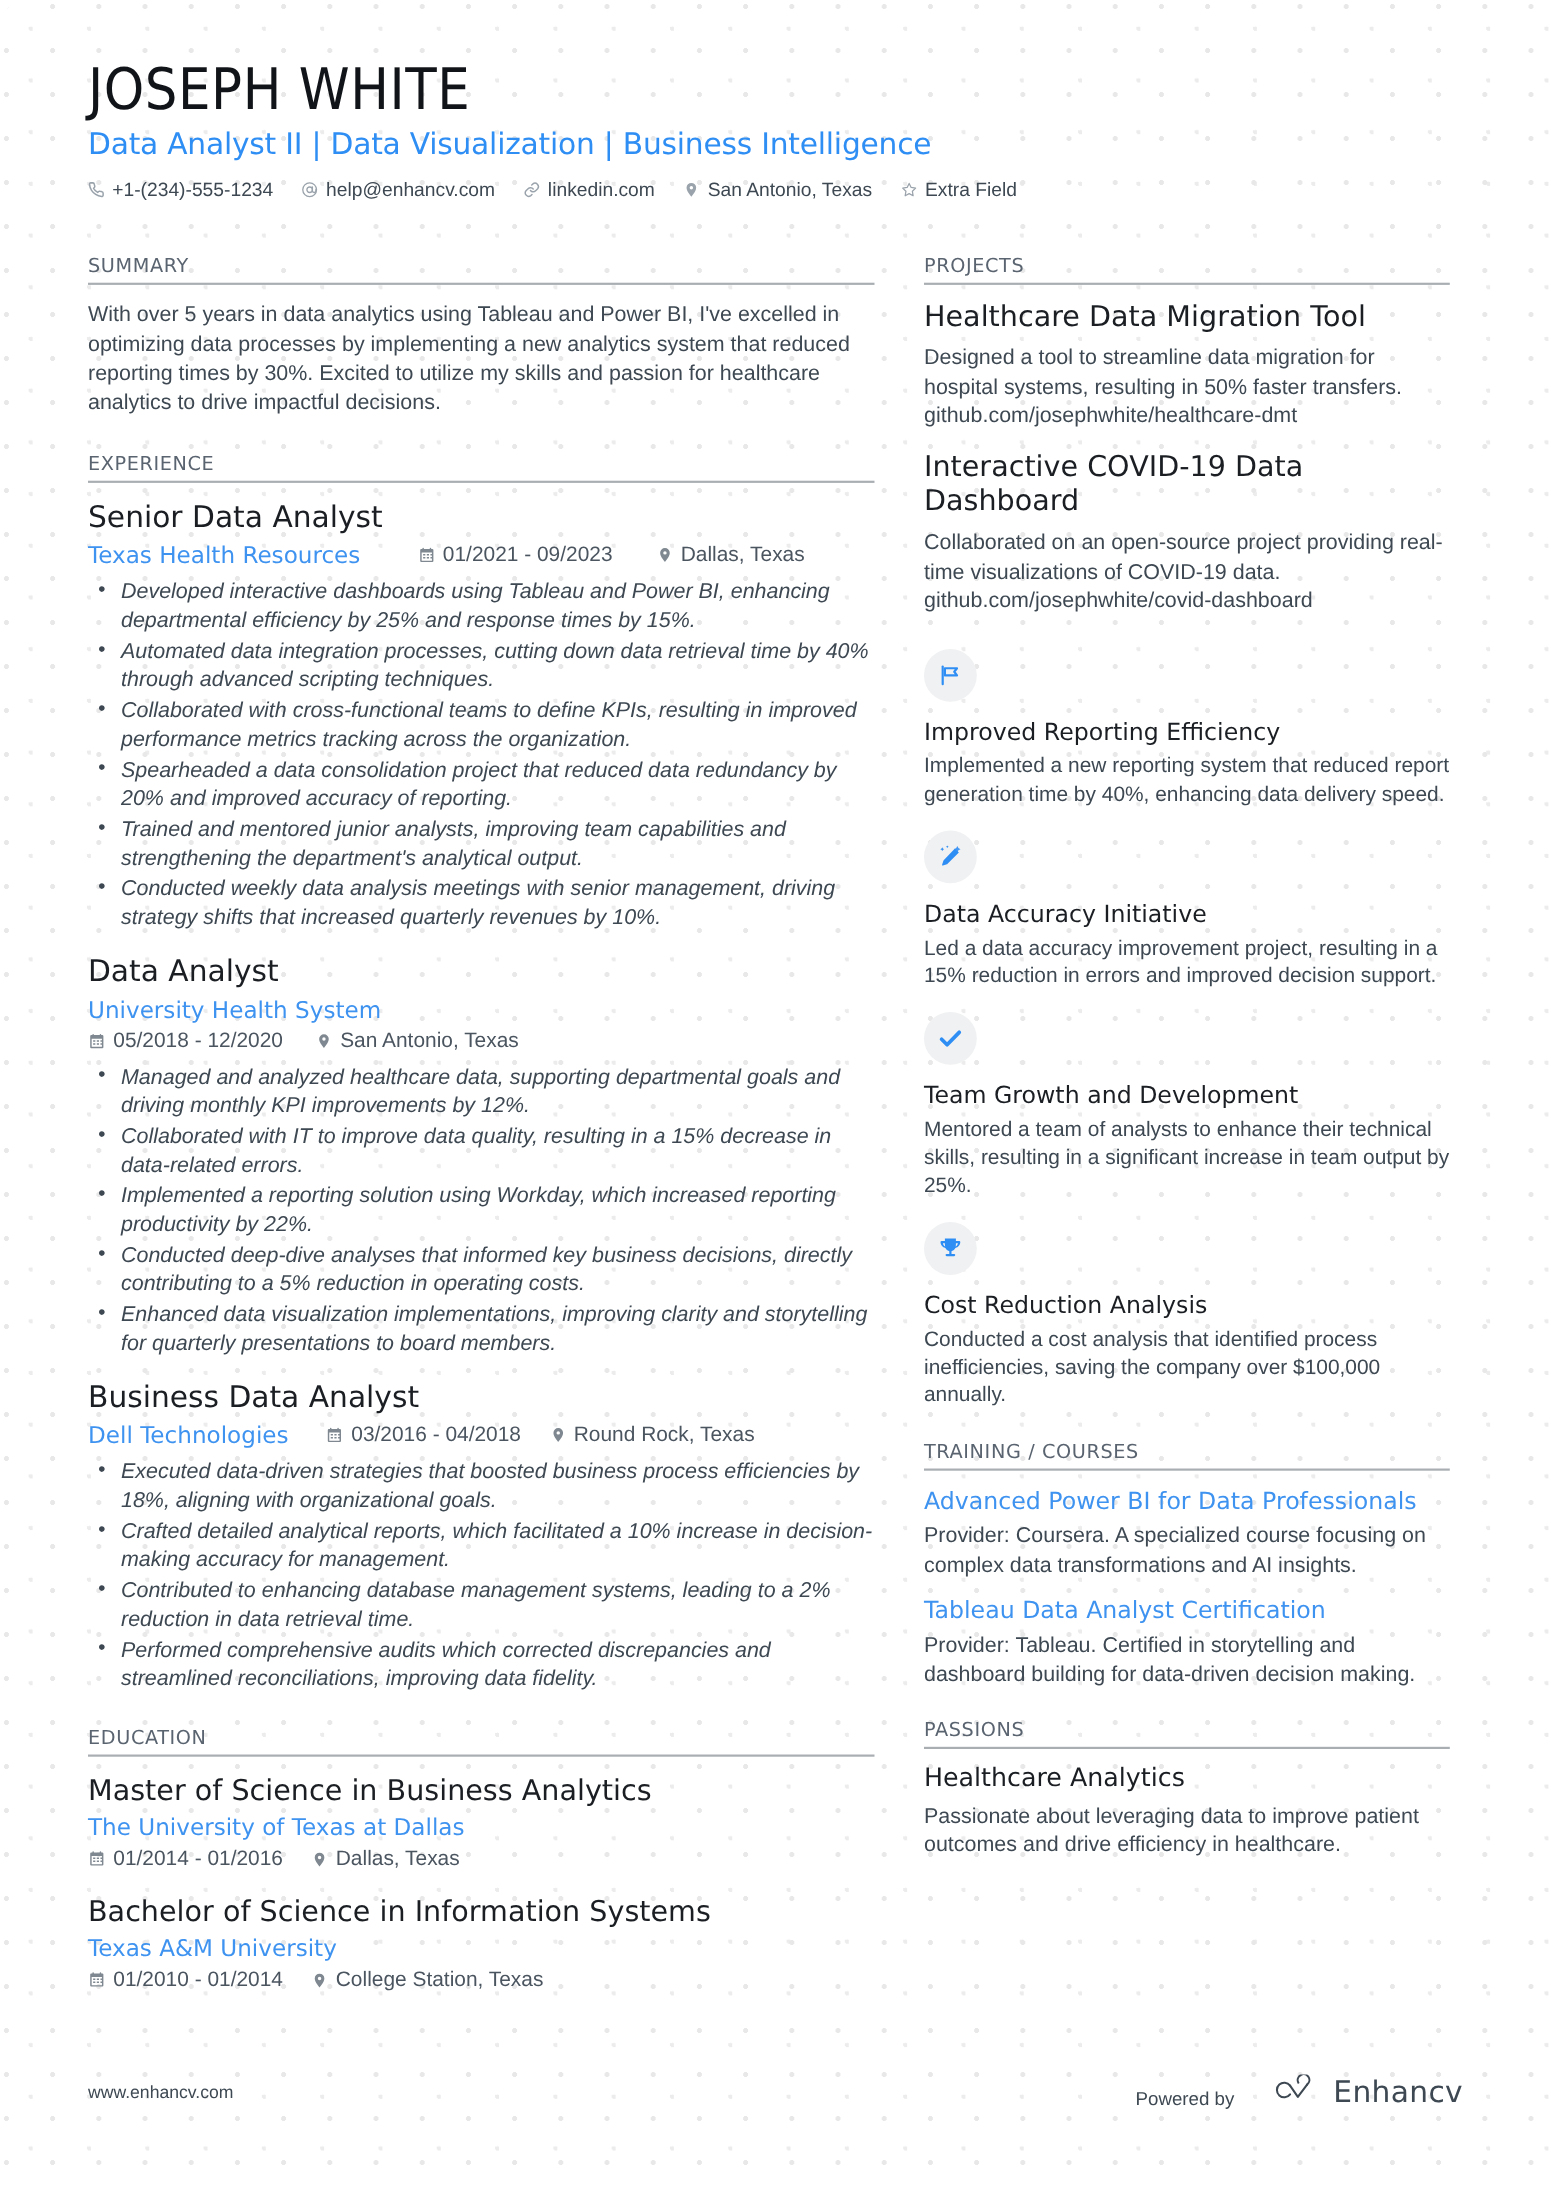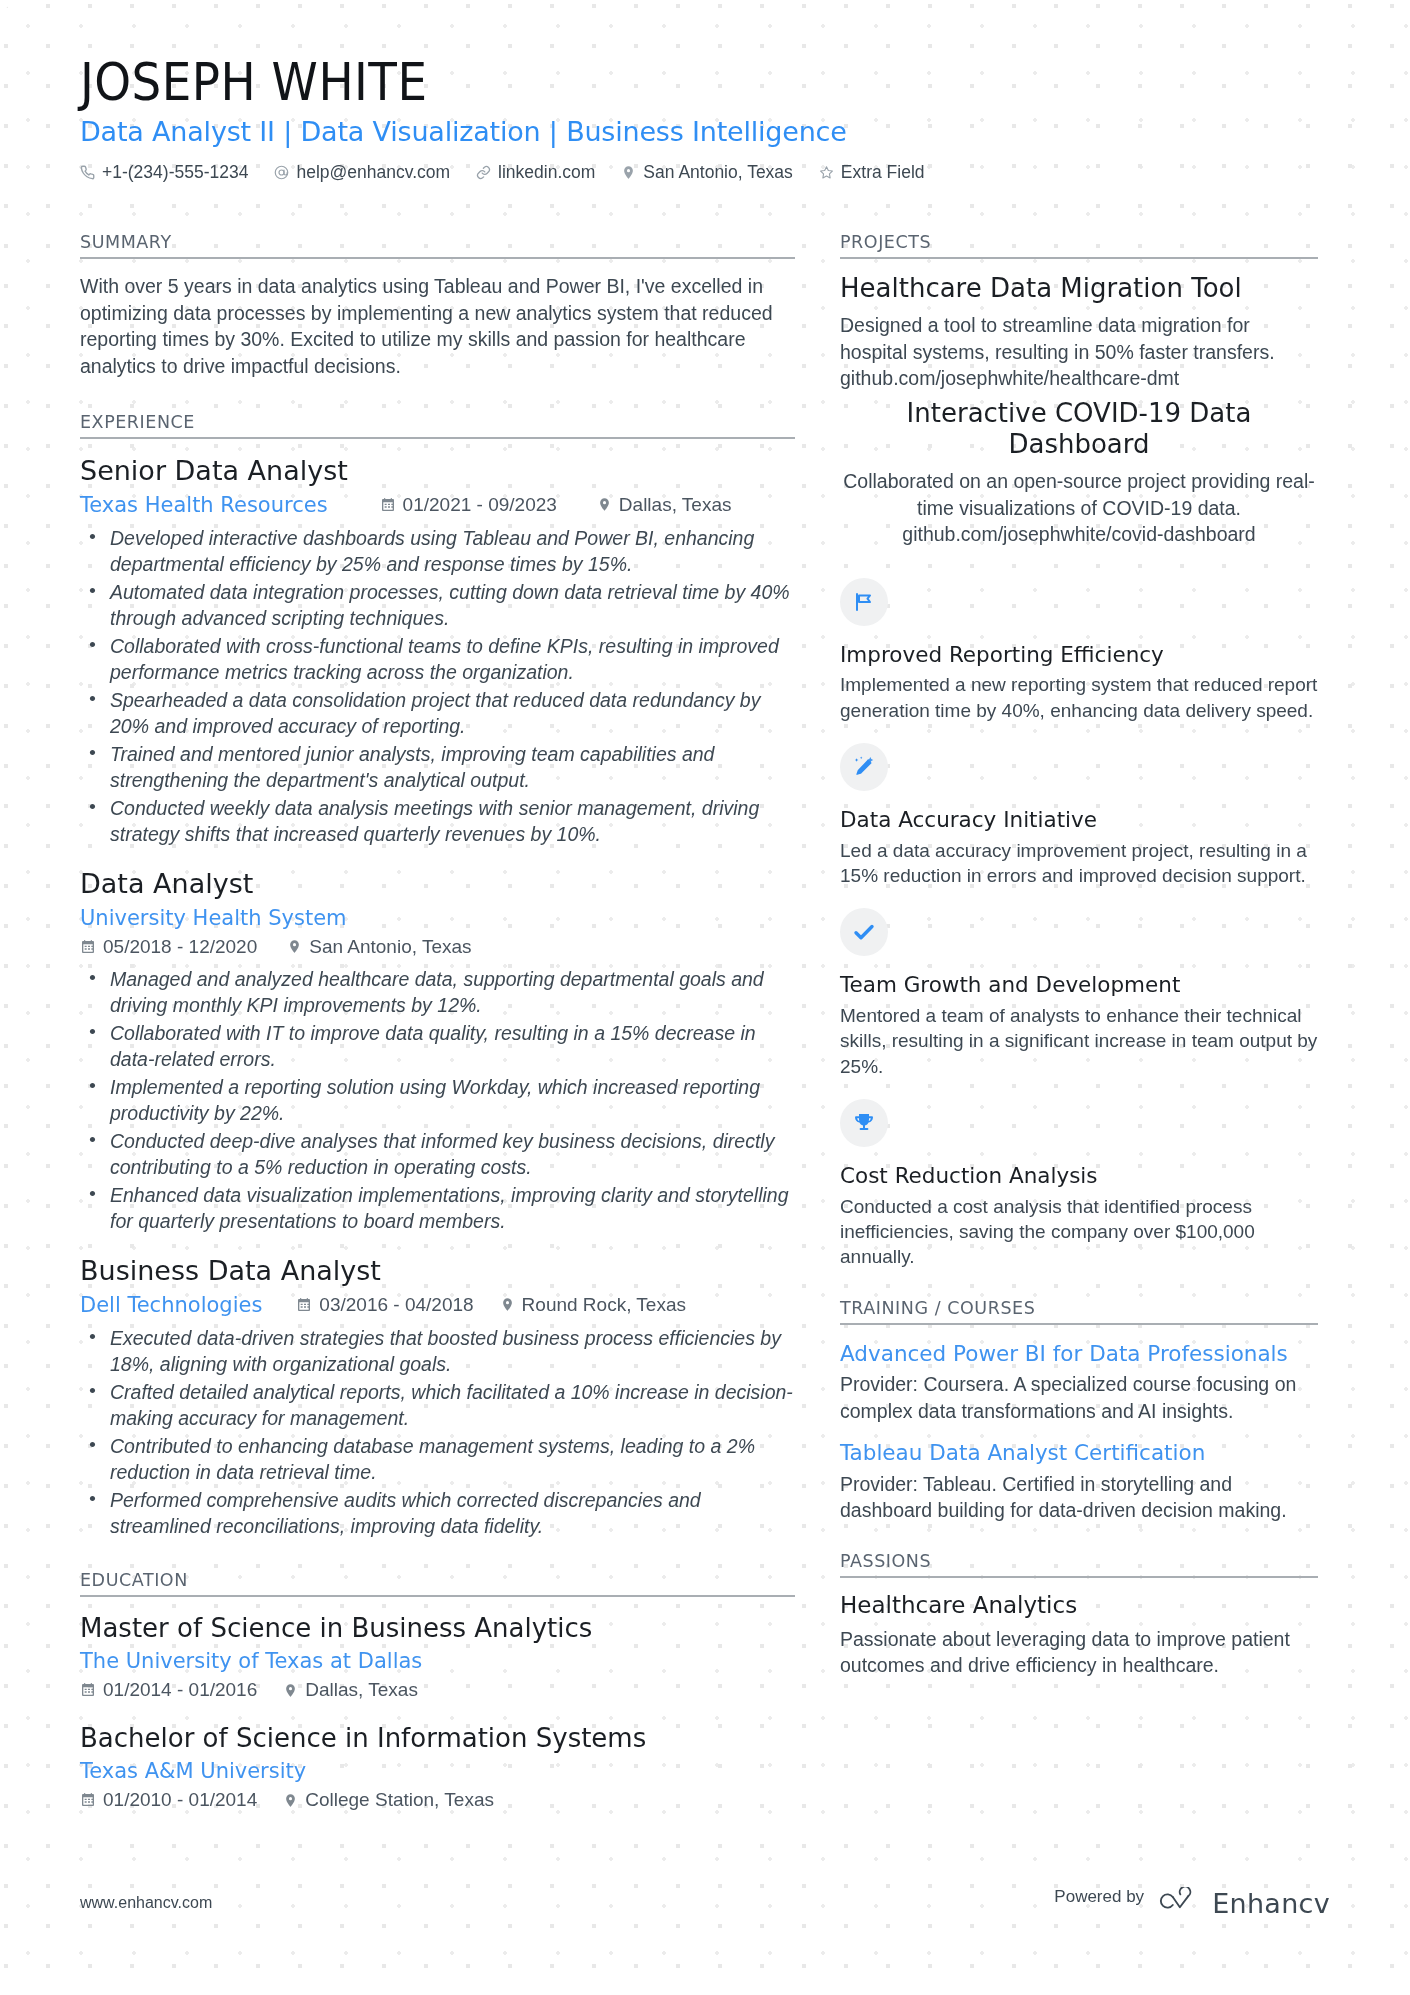--- a/index.html
+++ b/index.html
@@ -271,22 +271,22 @@
     bottom: 76px;
     display: flex;
     align-items: center;
     justify-content: space-between;
     font-size: 16px;
     color: #4a525b;
   }
   .footer-url { font-size: 16px; color:#3d4852; }
   .powered {
     display: flex;
-    align-items: flex-start;
-    gap: 8px;
+    align-items: flex-end;
+    gap: 30px;
   }
   .powered-label { font-size: 17px; color:#3d4852; }
   .brand {
     display: flex;
     align-items: center;
     gap: 14px;
   }
   .brand-name {
     font-size: 27px;
     color: #3d4852;
@@ -512,21 +512,21 @@
   </div>
 
   <div class="col-right">
 
     <div class="sec">
       <div class="sec-title">PROJECTS</div>
       <div class="proj">
         <div class="proj-title">Healthcare Data Migration Tool</div>
         <div class="proj-desc">Designed a tool to streamline data migration for hospital systems, resulting in 50% faster transfers. github.com/josephwhite/healthcare-dmt</div>
       </div>
-      <div class="proj" style="margin-top:6px;text-align:center;">
+      <div class="proj" style="margin-top:18px;">
         <div class="proj-title">Interactive COVID-19 Data Dashboard</div>
         <div class="proj-desc">Collaborated on an open-source project providing real-time visualizations of COVID-19 data. github.com/josephwhite/covid-dashboard</div>
       </div>
     </div>
 
     <div class="sec" style="margin-top:28px;">
 
       <div class="ach">
         <div class="ach-badge">
           <span>

